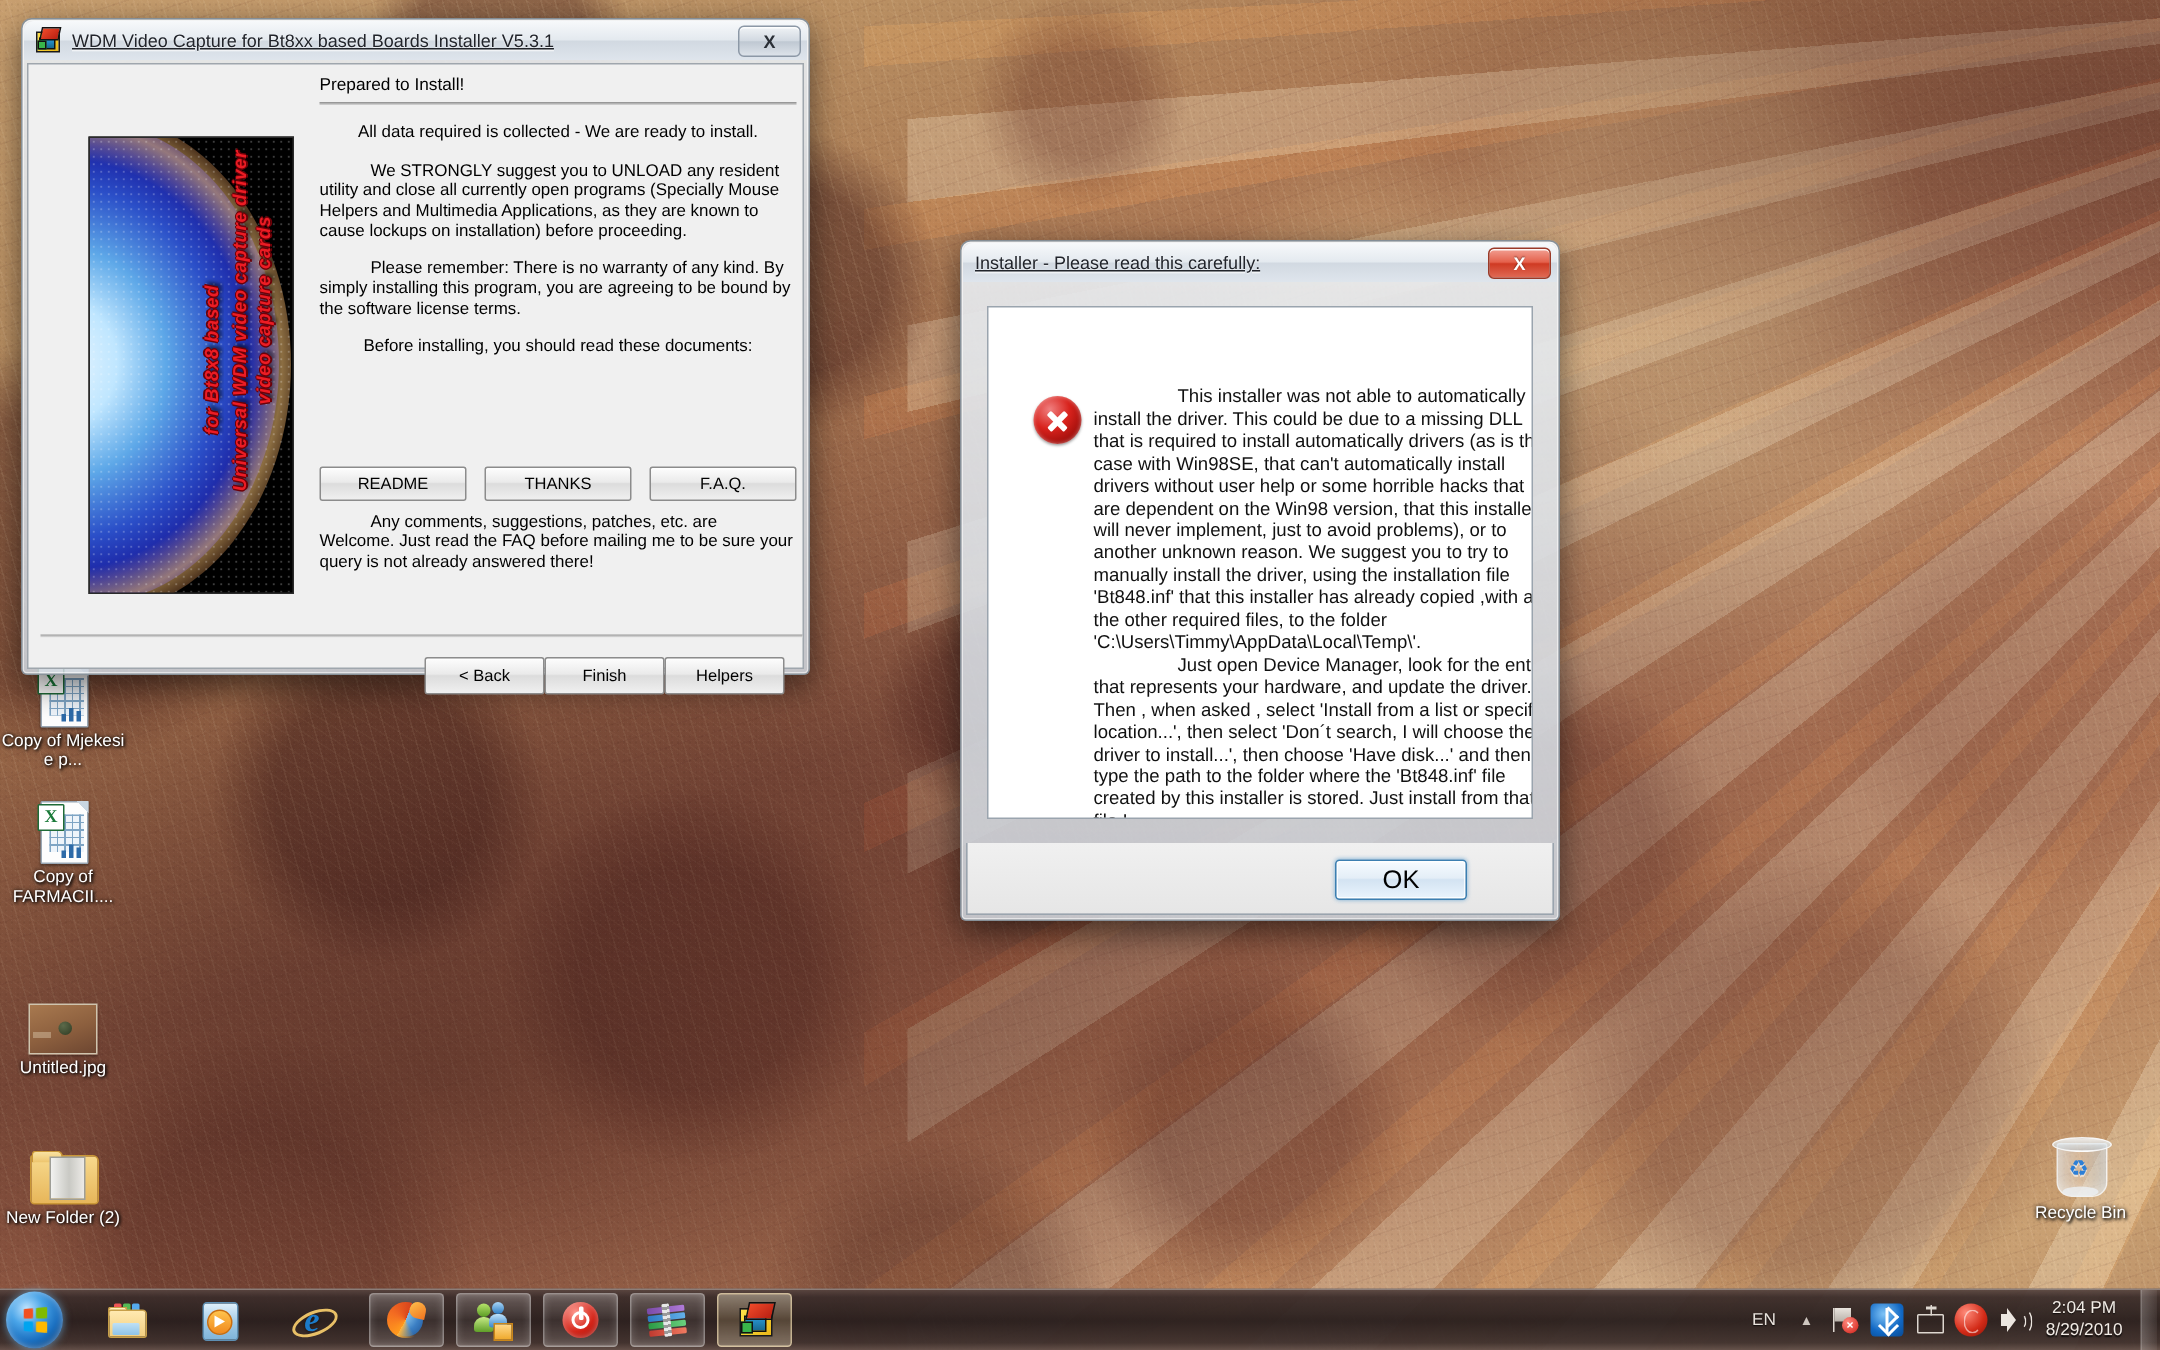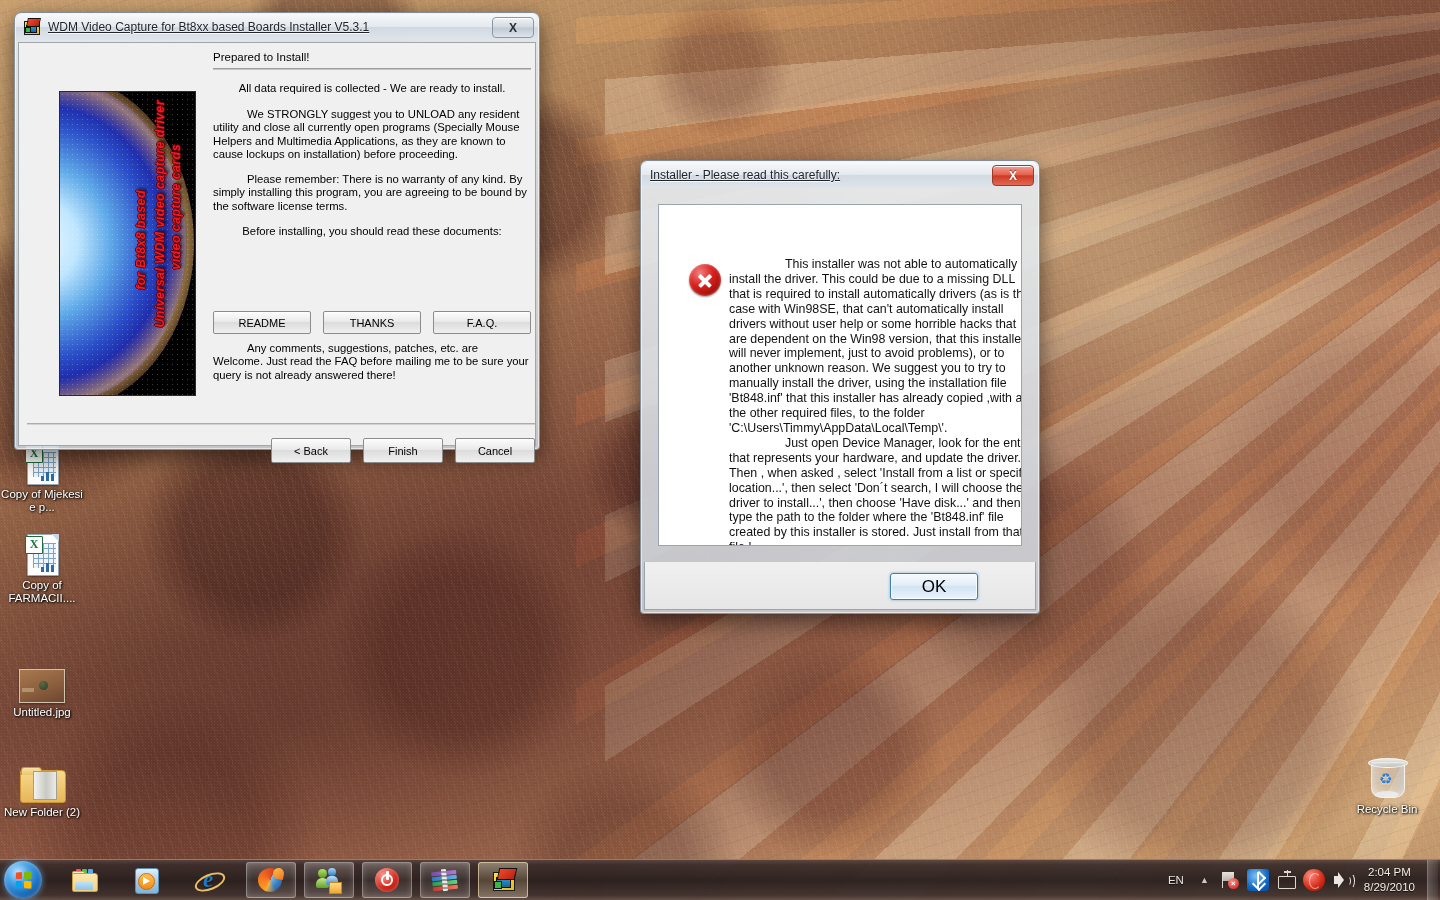--- a/index.html
+++ b/index.html
@@ -246,21 +246,21 @@
   .ins-btnrow{position:absolute;left:194px;top:276px;width:318px;display:flex;justify-content:space-between;}
   .winbtn{
     width:96px;height:21px;font-size:11px;color:#000;
     background:linear-gradient(to bottom,#fdfdfd,#eaeaea 45%,#dcdcdc 50%,#f0f0f0);
     border:1px solid #8c8c8c;border-radius:2px;cursor:pointer;
     display:flex;align-items:center;justify-content:center;
     box-shadow:inset 0 1px 0 #fff;
   }
   .ins-sep{position:absolute;left:8px;top:380px;width:508px;height:2px;
     background:linear-gradient(to bottom,#9a9a9a,#e6e6e6);}
-  .ins-nav{position:absolute;right:0;top:395px;display:flex;gap:12px;padding-left:32px;}
+  .ins-nav{position:absolute;right:12px;top:395px;display:flex;gap:0;padding-left:32px;}
   .navbtn{width:78px;height:23px;font-size:11px;}
 
   
   #dialog{left:640px;top:160px;width:400px;}
   #dialog .dlg-body{
     margin:16px;background:#fff;border:1px solid #9aa4ae;height:340px;position:relative;overflow:hidden;
   }
   .err-icon{position:absolute;left:30px;top:59px;width:32px;height:32px;border-radius:50%;
     background:radial-gradient(circle at 34% 28%,#f08080 0%,#d8221c 42%,#9c0d0a 78%,#6d0806 100%);
     box-shadow:inset 0 0 3px rgba(255,255,255,.5),0 1px 2px rgba(0,0,0,.4);}
@@ -550,21 +550,21 @@
         <div class="winbtn">F.A.Q.</div>
       </div>
 
       <div class="ins-p" style="top:299px;">Any comments, suggestions, patches, etc. are Welcome. Just read the FAQ before mailing me to be sure your query is not already answered there!</div>
 
       <div class="ins-sep"></div>
 
       <div class="ins-nav">
         <div class="winbtn navbtn">&lt; Back</div>
         <div class="winbtn navbtn">Finish</div>
-        <div class="winbtn navbtn">Cancel</div>
+        <div class="winbtn navbtn">Helpers</div>
       </div>
     </div>
   </div>
 </div>
 
 <div class="win" id="dialog">
   <div class="win-frame">
     <div class="titlebar">
       <div class="title-text">Installer - Please read this carefully:</div>
       <div class="btn-close red">X</div>

